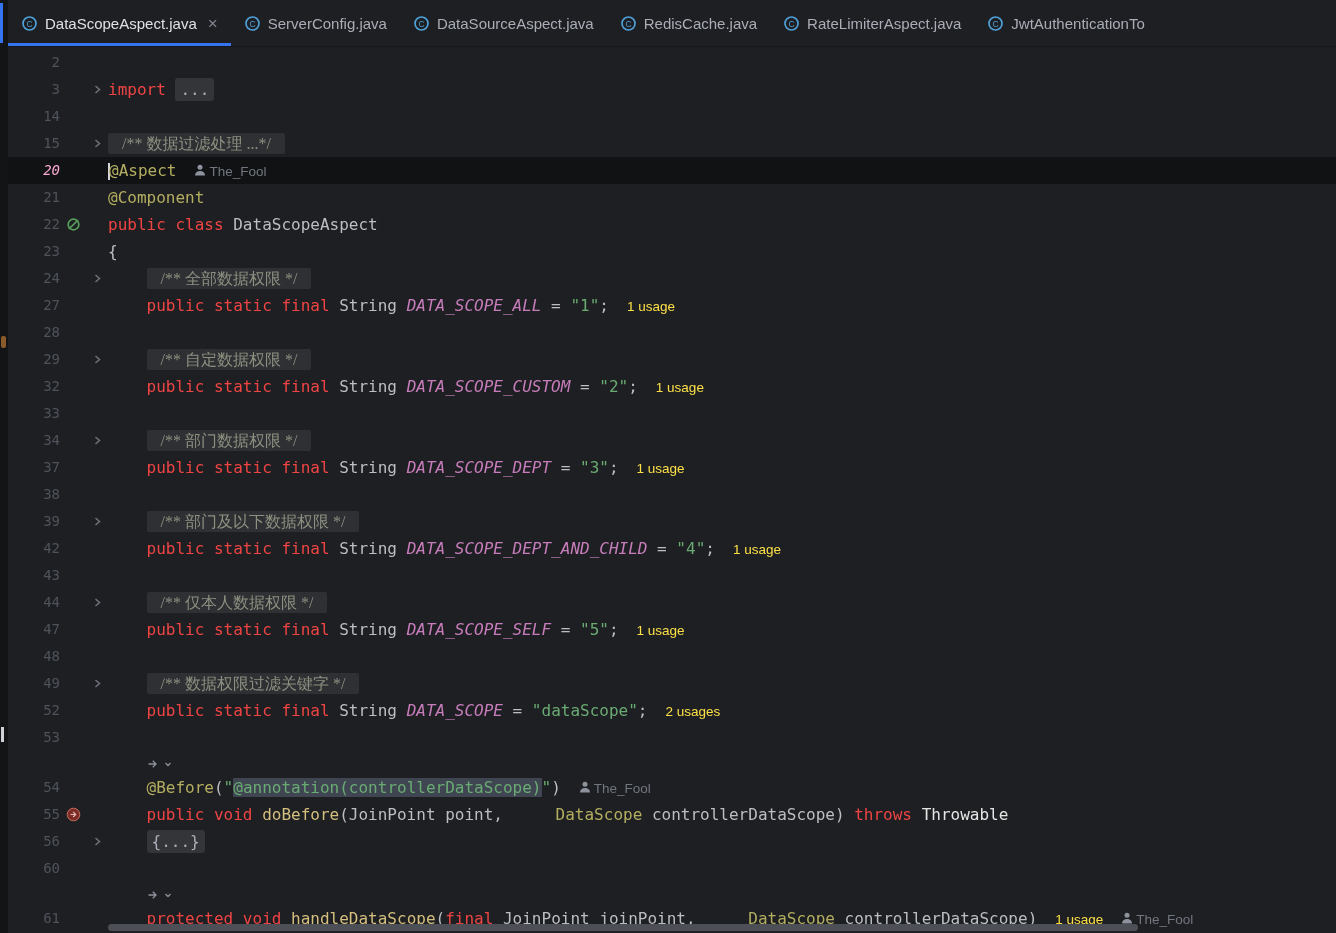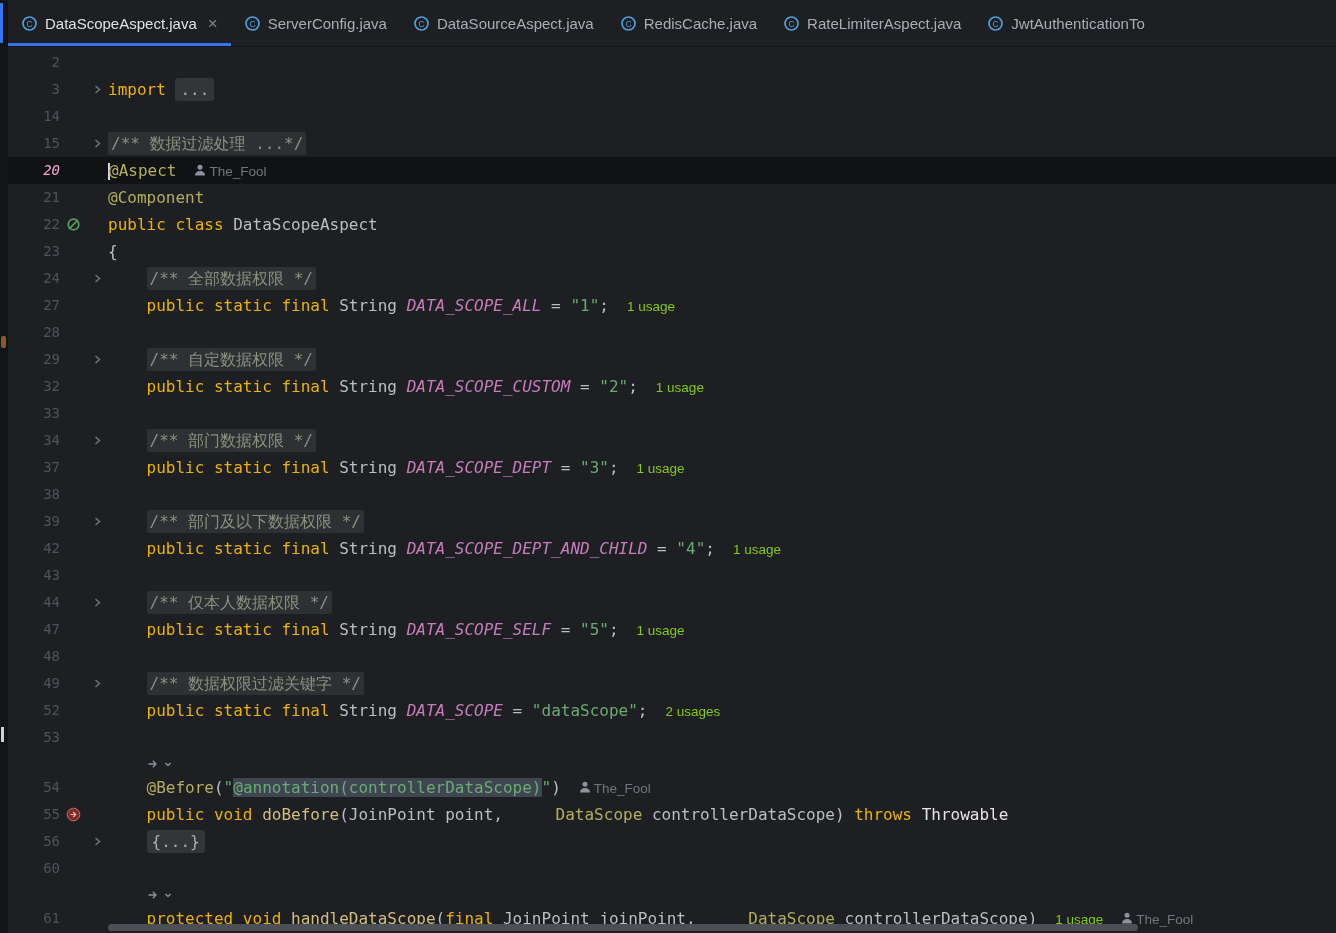--- a/index.html
+++ b/index.html
@@ -23,32 +23,32 @@
        font:16px "DejaVu Sans Mono","Liberation Mono",monospace;}
   .row{display:flex;height:27px;line-height:27px;white-space:pre;}
   .row.inlay{height:23px;line-height:23px;}
   .row.current{background:#111214;}
   .gutter{width:100px;flex:none;display:flex;}
   .lnum{width:52px;text-align:right;color:#4e535b;font-size:14px;}
   .row.current .lnum{color:#f9a8d4;font-style:italic;}
   .gicon{width:26px;display:flex;align-items:center;justify-content:center;}
   .gfold{width:22px;display:flex;align-items:center;justify-content:center;}
   .code{flex:1;color:#bcbec4;min-width:0;}
-  .tk-kw{color:#eab308;}
+  .tk-kw{color:#ef4444;}
   .tk-pl{color:#bcbec4;}
   .tk-ann{color:#b3ae60;}
   .tk-cls{color:#b3ae60;padding-left:43px;}
   .tk-str{color:#6aab73;}
   .tk-fld{color:#c77dbb;font-style:italic;}
   .tk-mtd{color:#d5bf7f;text-underline-offset:3px;text-decoration-color:#8d7b52;}
   .tk-dim{color:#e5e5e5;}
-  .tk-cfold{color:#8a9180;background:rgba(255,255,255,0.08);border-radius:2px;padding:2px 3px;}
+  .tk-cfold{color:#8a9180;background:rgba(255,255,255,0.08);border-radius:2px;padding:2px 14px;font-family:Liberation Serif, serif;}
   .tk-fbox{color:#a9adb6;background:rgba(255,255,255,0.10);border-radius:3px;padding:2px 5px;}
   .tk-sel{color:#6aab73;background:#3f4652;}
-  .tk-usage{color:#84cc16;font:13.5px "Liberation Sans",sans-serif;margin-left:18px;}
+  .tk-usage{color:#fde047;font:13.5px "Liberation Sans",sans-serif;margin-left:18px;}
   .author{color:#71767f;font:13.5px "Liberation Sans",sans-serif;margin-left:18px;
           display:inline-flex;align-items:center;gap:3px;vertical-align:baseline;}
   .caret{display:inline-block;width:2px;height:17px;background:#d4d6db;vertical-align:text-bottom;margin-right:-1px;}
   .icon-advice-wrap{display:inline-flex;align-items:center;gap:2px;vertical-align:middle;}
   .hscroll{position:absolute;left:100px;width:1030px;bottom:2px;height:7px;}
   .hscroll .thumb{height:100%;width:100%;background:#4c4f55;border-radius:4px;}
 </style>
 </head>
 <body>
 

